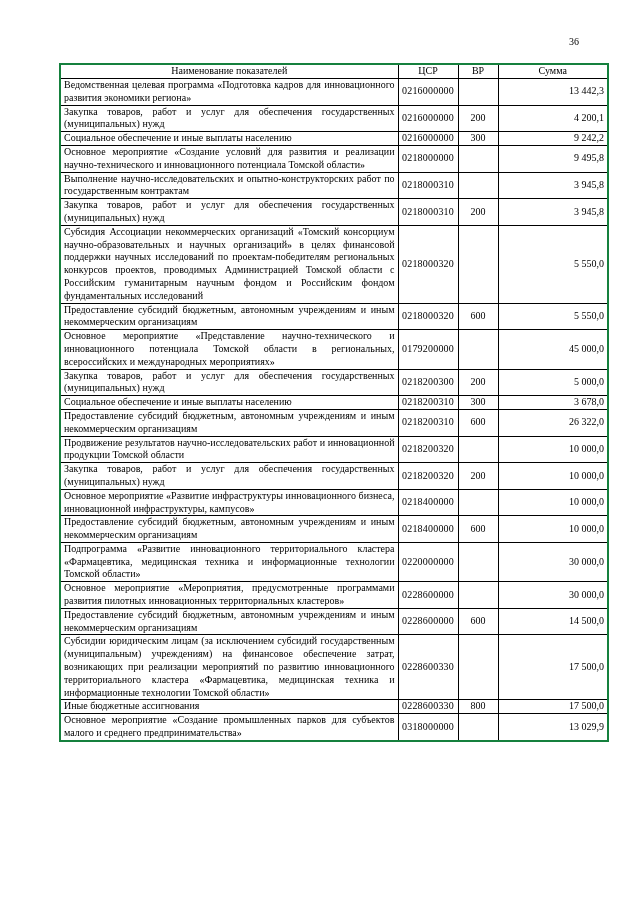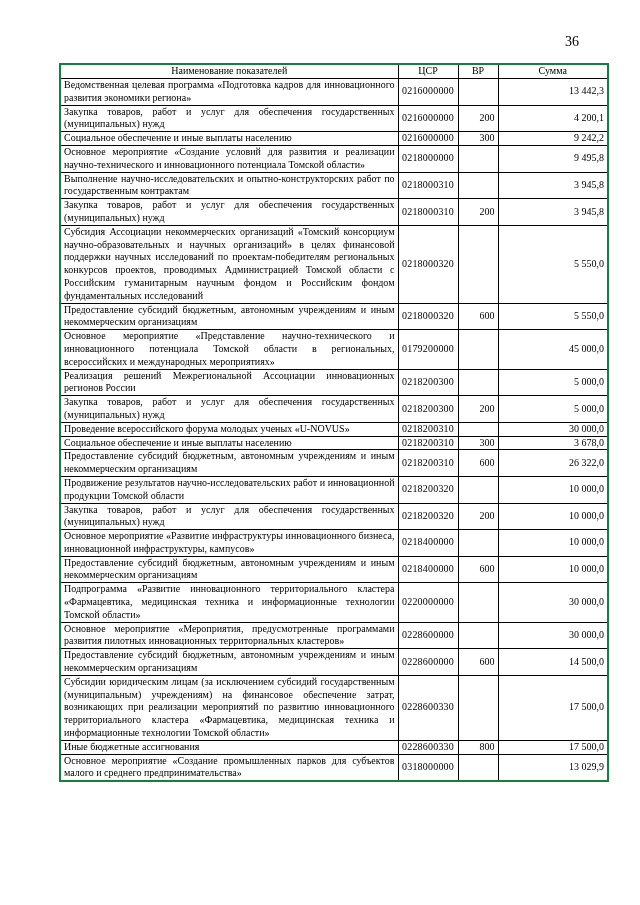--- a/index.html
+++ b/index.html
@@ -13,21 +13,21 @@
     height: 905px;
     background: #ffffff;
     color: #000000;
     font-family: "Liberation Serif", serif;
     overflow: hidden;
   }
   .page-number {
     position: absolute;
     top: 35px;
     right: 61px;
-    font-size: 14px;
+    font-size: 10px;
     line-height: 14px;
   }
   table.budget {
     position: absolute;
     left: 59px;
     top: 63px;
     width: 548px;
     border-collapse: collapse;
     table-layout: fixed;
     font-size: 10px;
@@ -41,21 +41,21 @@
     vertical-align: middle;
     overflow: hidden;
   }
   table.budget th {
     font-weight: normal;
     text-align: center;
     height: 13px;
   }
   td.name  { text-align: justify; }
   td.csr   { text-align: center; letter-spacing: 0.2px; }
-  td.vr    { text-align: right; margin-left: 12px; }
+  td.vr    { text-align: center; margin-left: 12px; }
   td.sum   { text-align: right; font-family: Liberation Serif, serif; }
   tr.bold td {
     font-weight: bold;
     border-top: 2px solid #000000;
   }
 </style>
 </head>
 <body>
 
 <div class="page">
@@ -125,36 +125,24 @@
           <td class="vr">600</td>
           <td class="sum">5 550,0</td>
         </tr>
         <tr>
           <td class="name">Основное мероприятие «Представление научно-технического и инновационного потенциала Томской области в региональных, всероссийских и международных мероприятиях»</td>
           <td class="csr">0179200000</td>
           <td class="vr"></td>
           <td class="sum">45 000,0</td>
         </tr>
         <tr>
-          <td class="name">Реализация решений Межрегиональной Ассоциации инновационных регионов России</td>
+          <td class="name">Закупка товаров, работ и услуг для обеспечения государственных (муниципальных) нужд</td>
           <td class="csr">0218200300</td>
-          <td class="vr"></td>
+          <td class="vr">200</td>
           <td class="sum">5 000,0</td>
-        </tr>
-        <tr>
-          <td class="name">Закупка товаров, работ и услуг для обеспечения государственных (муниципальных) нужд</td>
-          <td class="csr">0218200300</td>
-          <td class="vr">200</td>
-          <td class="sum">5 000,0</td>
-        </tr>
-        <tr>
-          <td class="name">Проведение всероссийского форума молодых ученых «U-NOVUS»</td>
-          <td class="csr">0218200310</td>
-          <td class="vr"></td>
-          <td class="sum">30 000,0</td>
         </tr>
         <tr>
           <td class="name">Социальное обеспечение и иные выплаты населению</td>
           <td class="csr">0218200310</td>
           <td class="vr">300</td>
           <td class="sum">3 678,0</td>
         </tr>
         <tr>
           <td class="name">Предоставление субсидий бюджетным, автономным учреждениям и иным некоммерческим организациям</td>
           <td class="csr">0218200310</td>

